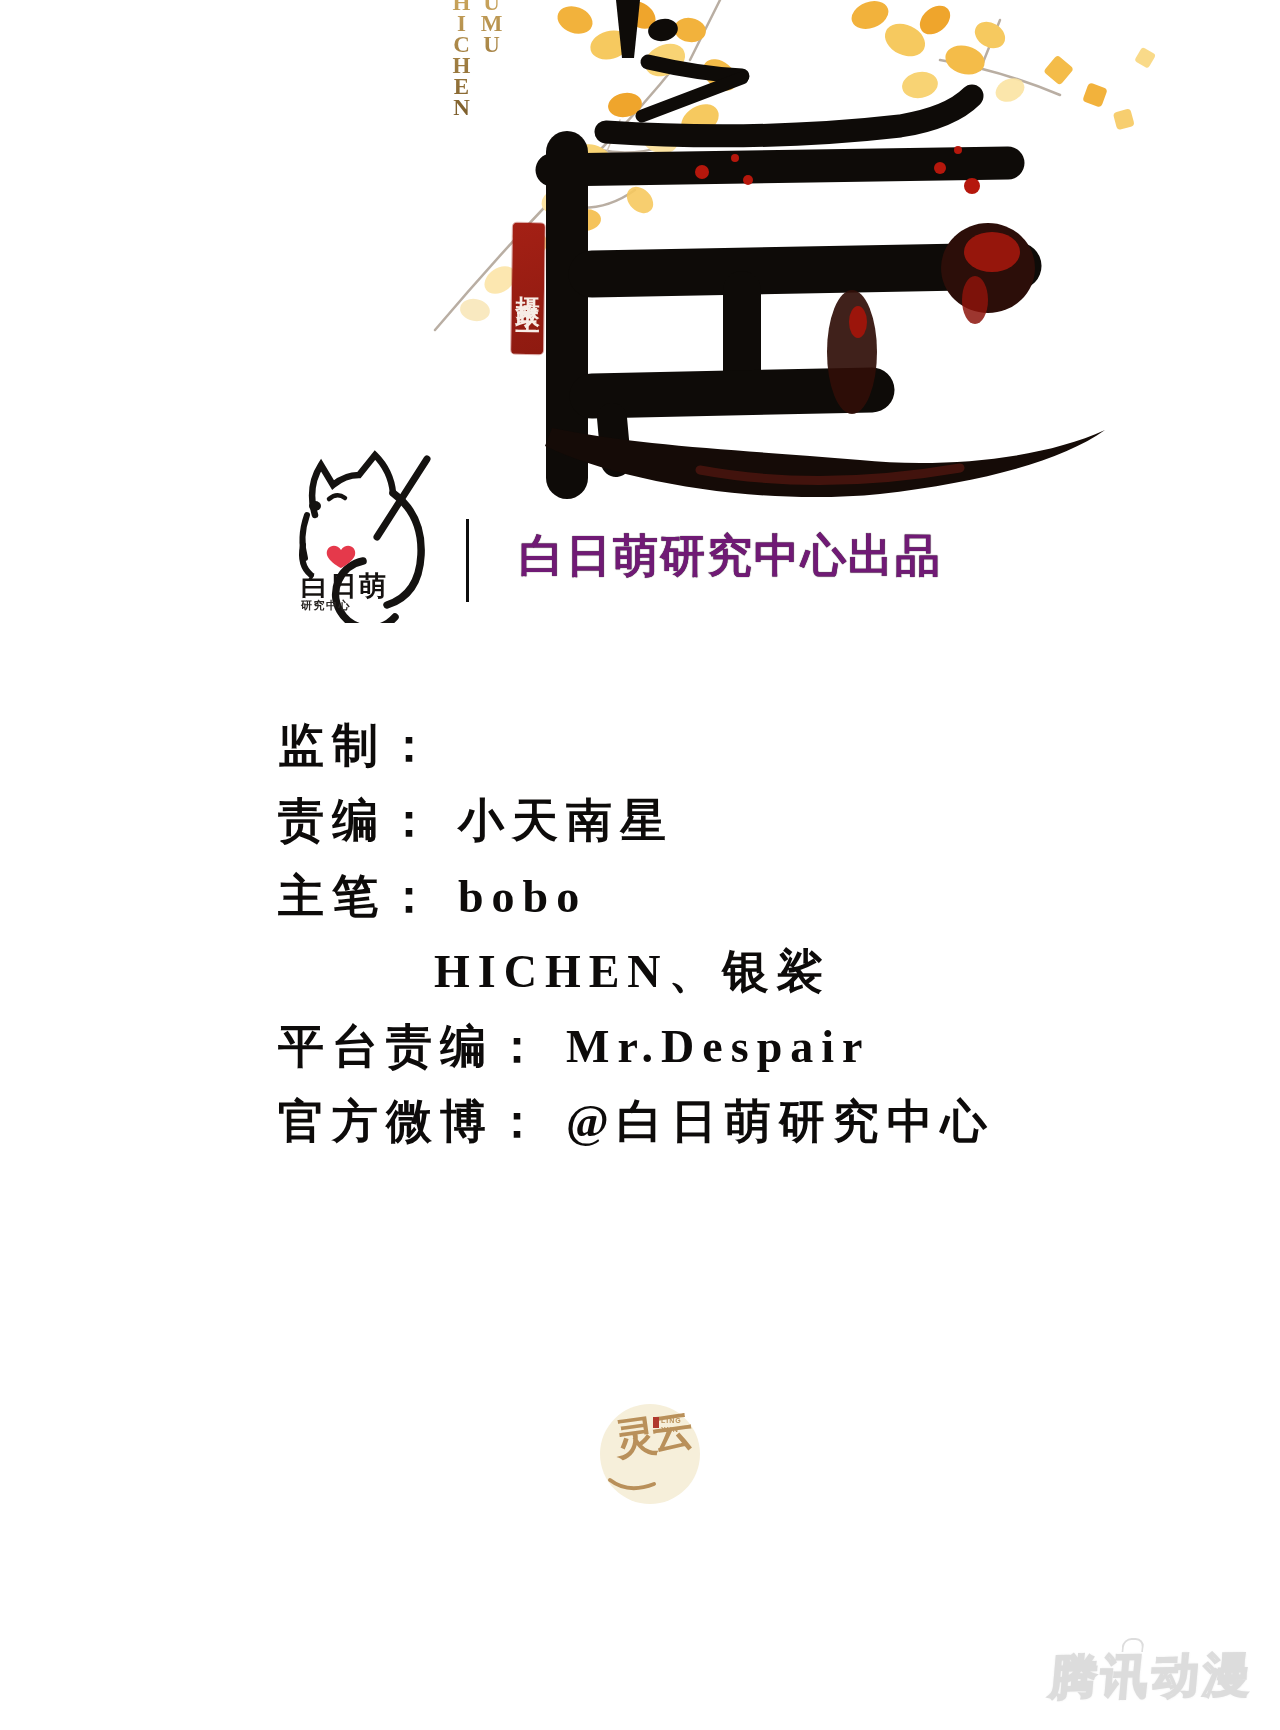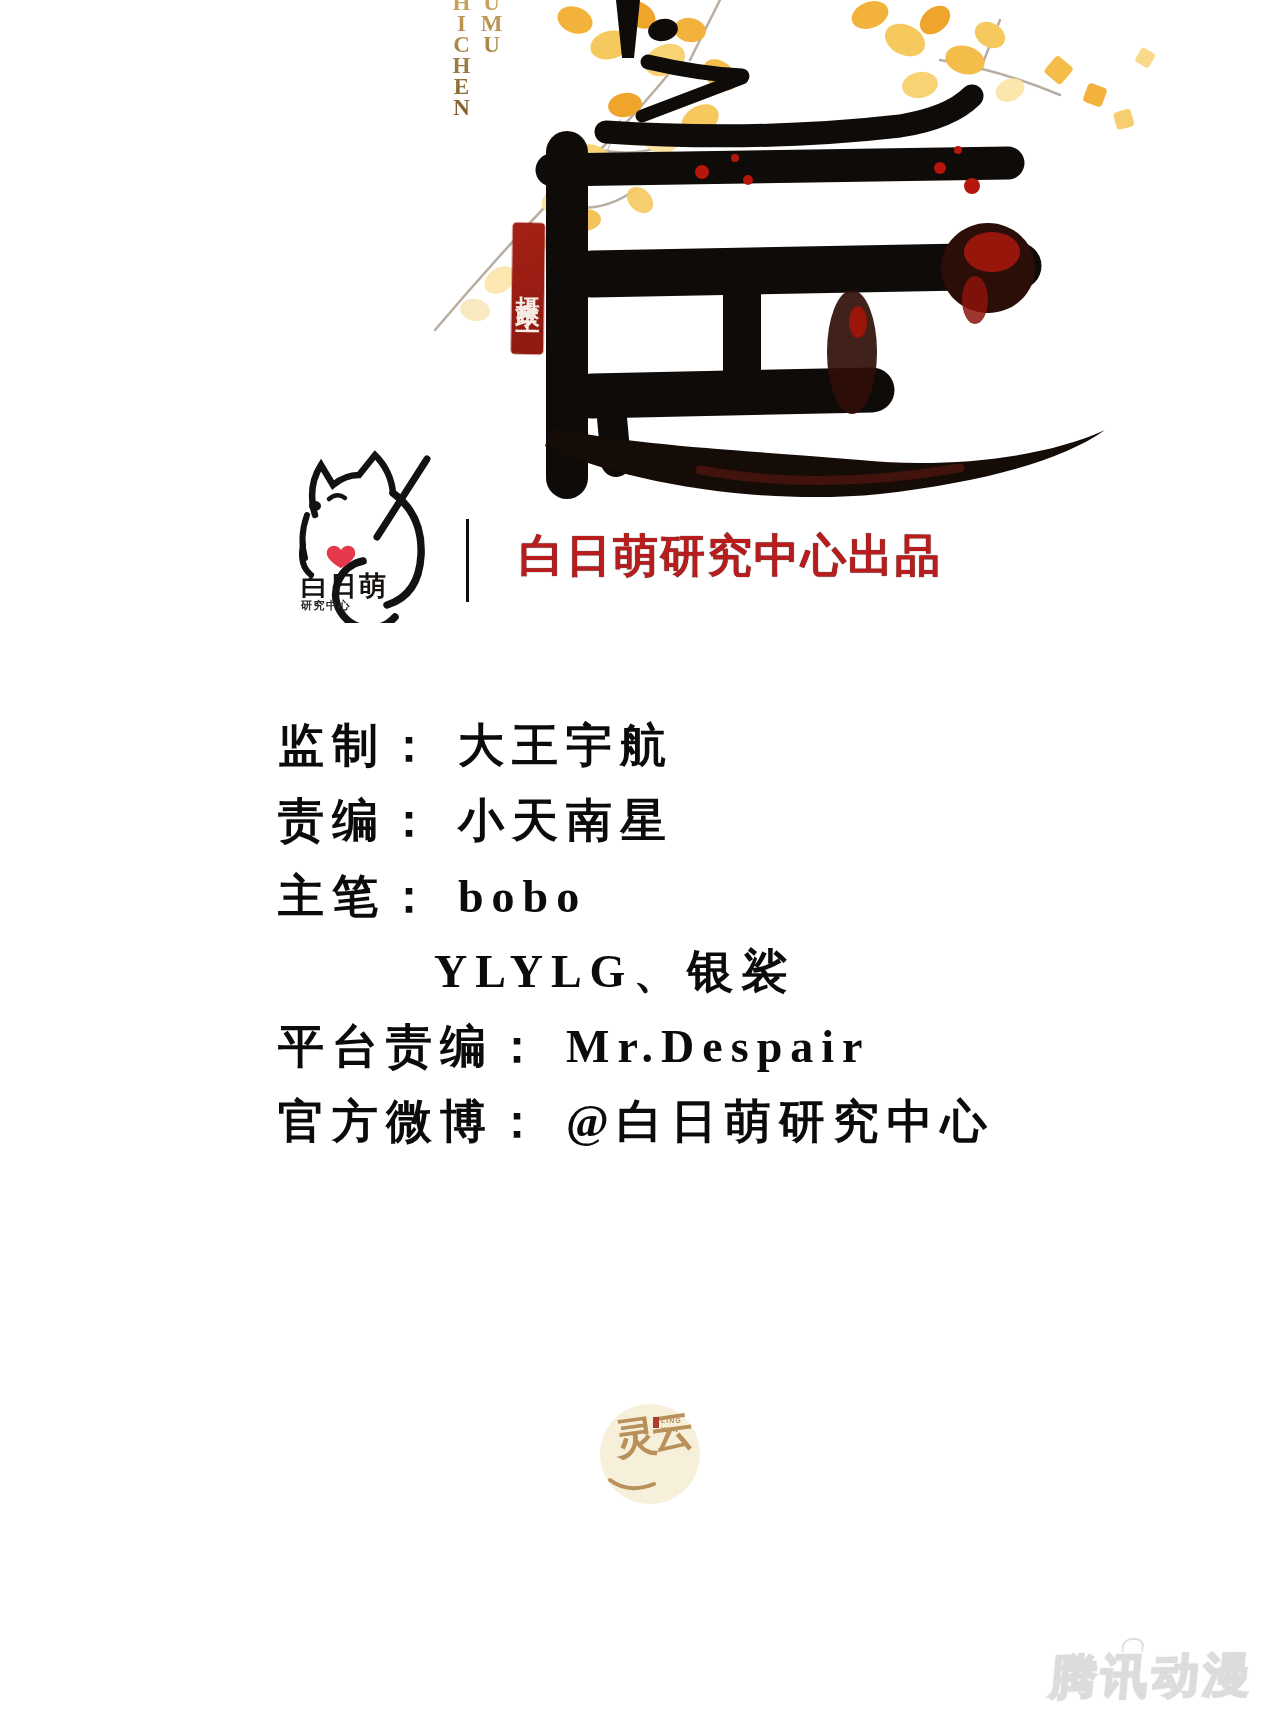--- a/index.html
+++ b/index.html
@@ -20,21 +20,21 @@
         background:linear-gradient(160deg,#a42015,#8e1a10);border-radius:4px;
         box-shadow:0 0 0 1px rgba(158,29,19,.35);
         display:flex;align-items:center;justify-content:center;transform:rotate(.8deg);}
   .seal span{writing-mode:vertical-rl;text-orientation:upright;color:#f7ece5;
              font-size:24px;line-height:1;letter-spacing:8px;font-weight:bold;}
 
   
   .cat-svg{position:absolute;left:293px;top:443px;}
   .logo-divider{position:absolute;left:466px;top:519px;width:3px;height:83px;background:#0d0d0d;}
   .production{position:absolute;left:519px;top:533px;font-size:45px;font-weight:bold;
-              color:#b91c1c;letter-spacing:2px;line-height:1.05;text-shadow:0 0 1px #15110e;}
+              color:#701a75;letter-spacing:2px;line-height:1.05;text-shadow:0 0 1px #15110e;}
 
   
   .credits{position:absolute;left:278px;top:722px;width:900px;
            font-size:46px;font-weight:bold;color:#0d0b0a;letter-spacing:8px;}
   .credit-row{display:flex;align-items:flex-start;gap:18px;margin-bottom:27px;line-height:1.05;}
   .credit-row.cont{padding-left:156px;}
   .credit-row.last{margin-top:10px;}
   .credit-label{white-space:nowrap;}
   .credit-value{white-space:nowrap;}
 
@@ -164,32 +164,31 @@
     <text x="8" y="166" font-size="11" font-weight="bold" fill="#2a2724" letter-spacing="1.5">研究中心</text>
   </svg>
 
   <div class="logo-divider"></div>
 
   <div class="production">白日萌研究中心出品</div>
 
   <div class="credits">
     <div class="credit-row">
       <span class="credit-label">监制：</span>
-      <span class="credit-value">大王宇航</span>
     </div>
     <div class="credit-row">
       <span class="credit-label">责编：</span>
       <span class="credit-value">小天南星</span>
     </div>
     <div class="credit-row">
       <span class="credit-label">主笔：</span>
       <span class="credit-value">bobo</span>
     </div>
     <div class="credit-row cont">
-      <span class="credit-value">YLYLG、银裟</span>
+      <span class="credit-value">HICHEN、银裟</span>
     </div>
     <div class="credit-row last">
       <span class="credit-label">平台责编：</span>
       <span class="credit-value">Mr.Despair</span>
     </div>
     <div class="credit-row">
       <span class="credit-label">官方微博：</span>
       <span class="credit-value">@白日萌研究中心</span>
     </div>
   </div>

